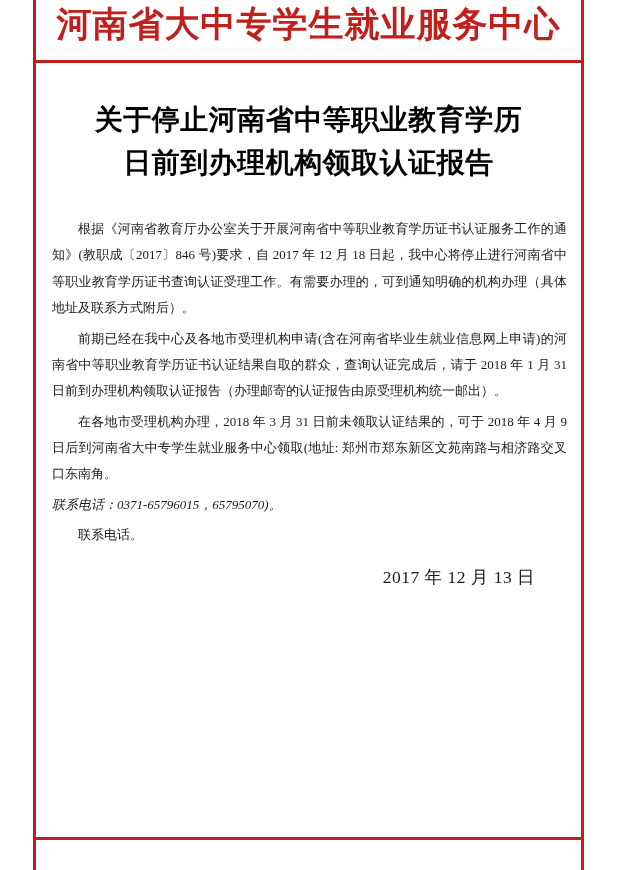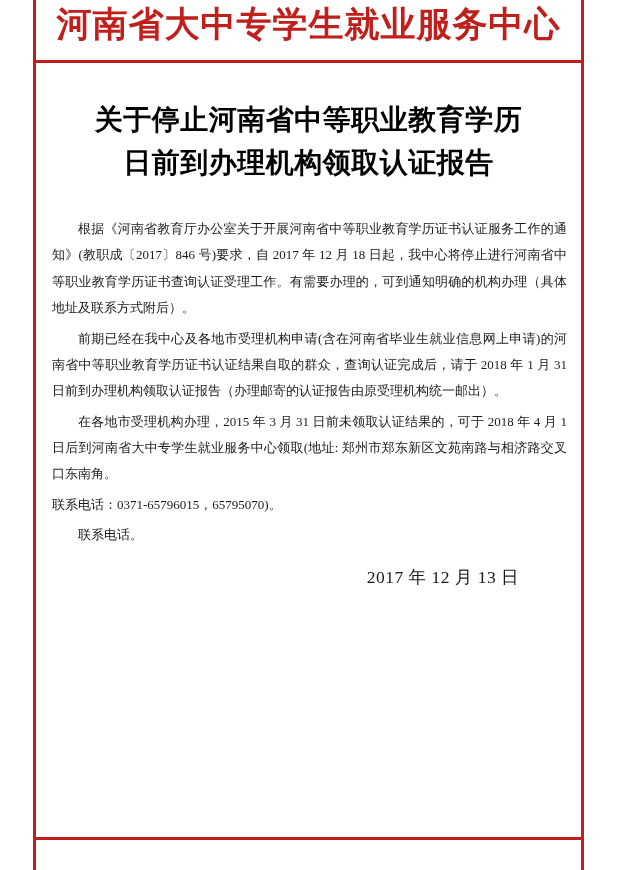--- a/index.html
+++ b/index.html
@@ -79,21 +79,21 @@
     text-justify: inter-ideograph;
     color: #1a1a1a;
   }
   .body-text p {
     margin: 0 0 4px 0;
     text-indent: 2em;
   }
 
   .signature {
     margin-top: 16px;
-    padding-right: 62px;
+    padding-right: 46px;
     text-align: right;
     font-size: 17.5px;
     letter-spacing: 0.5px;
   }
 
   .footer-rule {
     position: absolute;
     left: 0;
     right: 0;
     bottom: 30px;
@@ -117,22 +117,22 @@
     </div>
 
     <div class="doc-title">
       <span>关于停止河南省中等职业教育学历</span>
       <span>日前到办理机构领取认证报告</span>
     </div>
 
     <div class="body-text">
       <p>根据《河南省教育厅办公室关于开展河南省中等职业教育学历证书认证服务工作的通知》(教职成〔2017〕846 号)要求，自 2017 年 12 月 18 日起，我中心将停止进行河南省中等职业教育学历证书查询认证受理工作。有需要办理的，可到通知明确的机构办理（具体地址及联系方式附后）。</p>
       <p>前期已经在我中心及各地市受理机构申请(含在河南省毕业生就业信息网上申请)的河南省中等职业教育学历证书认证结果自取的群众，查询认证完成后，请于 2018 年 1 月 31 日前到办理机构领取认证报告（办理邮寄的认证报告由原受理机构统一邮出）。</p>
-      <p>在各地市受理机构办理，2015 年 3 月 31 日前未领取认证结果的，可于 2018 年 4 月 1 日后到河南省大中专学生就业服务中心领取(地址: 郑州市郑东新区文苑南路与相济路交叉口东南角。</p>
-      <p style="text-indent:0;">联系电话：0371-65796015，65795070)。</p>
+      <p>在各地市受理机构办理，2018 年 3 月 31 日前未领取认证结果的，可于 2018 年 4 月 9 日后到河南省大中专学生就业服务中心领取(地址: 郑州市郑东新区文苑南路与相济路交叉口东南角。</p>
+      <p style="text-indent:0;font-style:italic;">联系电话：0371-65796015，65795070)。</p>
       <p>联系电话。</p>
     </div>
 
     <div class="signature">2017 年 12 月 13 日</div>
 
     <div class="footer-rule"></div>
 
   </div>
 </div>
 

